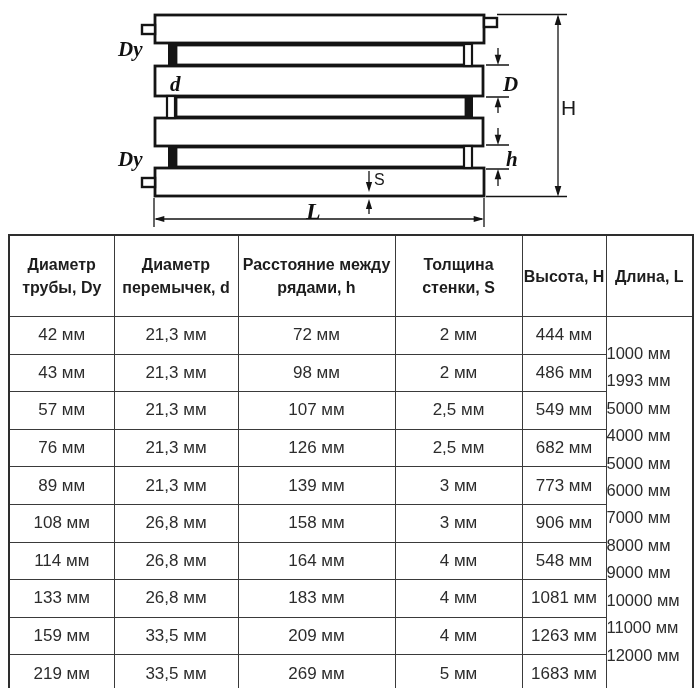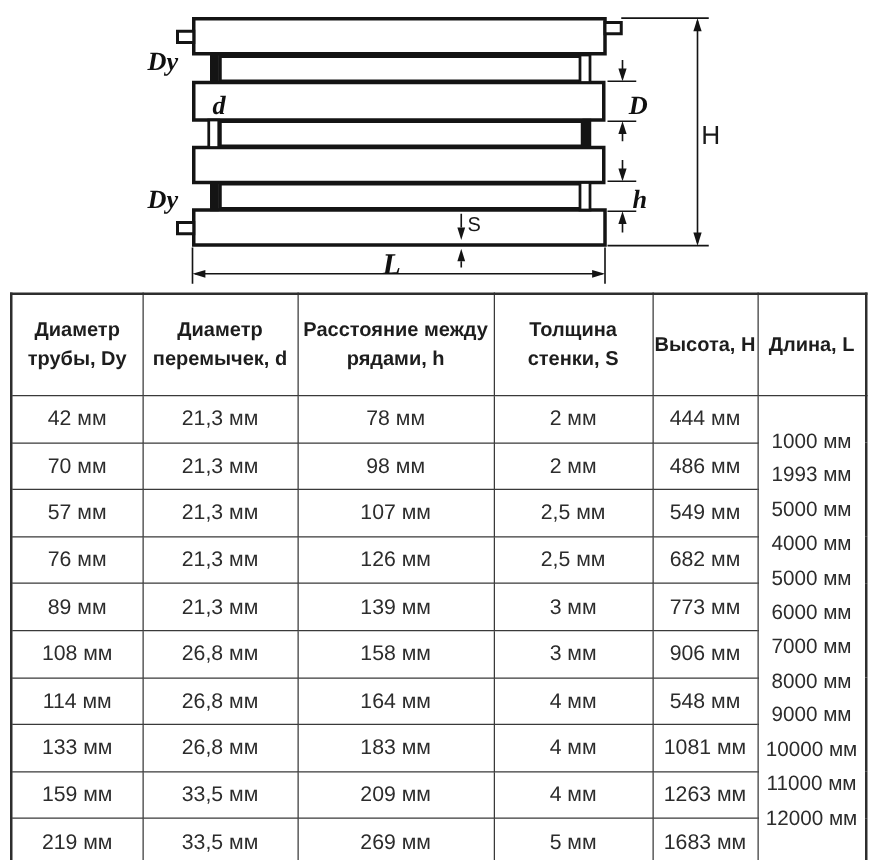--- a/index.html
+++ b/index.html
@@ -24,21 +24,21 @@
   
   table.spec{position:absolute;left:8px;top:234px;width:684px;
              border-collapse:collapse;table-layout:fixed;
              border:2.2px solid #2e2e2e;}
   .spec th,.spec td{border:1.6px solid #3a3a3a;text-align:center;
              vertical-align:middle;padding:0;}
   .spec th{font-weight:bold;font-size:16px;line-height:23px;
            white-space:pre-line;color:#1d1d1d;height:80px;}
   .spec td.val{font-size:17px;color:#2c2c2c;height:36.6px;text-align:center;}
   .spec td.len-cell{vertical-align:middle;}
-  .len-line{font-size:16.5px;line-height:27.4px;color:#2c2c2c;text-align:center;}
+  .len-line{font-size:16.5px;line-height:27.4px;color:#2c2c2c;text-align:left;}
 </style>
 </head>
 <body>
 
 <svg class="diagram" width="700" height="232" viewBox="0 0 700 232" xmlns="http://www.w3.org/2000/svg">
 
   <rect class="pipe" x="155" y="15" width="329" height="28"></rect>
   <rect class="pipe" x="176" y="45" width="290" height="20"></rect>
   <rect class="pipe" x="155" y="66" width="328" height="30"></rect>
   <rect class="pipe" x="176" y="97" width="290" height="20"></rect>
@@ -117,40 +117,40 @@
       <th>Толщина
 стенки, S</th>
       <th>Высота, H</th>
       <th>Длина, L</th>
     </tr>
   </thead>
   <tbody>
     <tr>
       <td class="val">42 мм</td>
       <td class="val">21,3 мм</td>
-      <td class="val">78 мм</td>
+      <td class="val">72 мм</td>
       <td class="val">2 мм</td>
       <td class="val">444 мм</td>
       <td class="len-cell" rowspan="10">
         <div class="len-line">1000 мм</div>
         <div class="len-line">1993 мм</div>
         <div class="len-line">5000 мм</div>
         <div class="len-line">4000 мм</div>
         <div class="len-line">5000 мм</div>
         <div class="len-line">6000 мм</div>
         <div class="len-line">7000 мм</div>
         <div class="len-line">8000 мм</div>
         <div class="len-line">9000 мм</div>
         <div class="len-line">10000 мм</div>
         <div class="len-line">11000 мм</div>
         <div class="len-line">12000 мм</div>
       </td>
     </tr>
     <tr>
-      <td class="val">70 мм</td>
+      <td class="val">43 мм</td>
       <td class="val">21,3 мм</td>
       <td class="val">98 мм</td>
       <td class="val">2 мм</td>
       <td class="val">486 мм</td>
     </tr>
     <tr>
       <td class="val">57 мм</td>
       <td class="val">21,3 мм</td>
       <td class="val">107 мм</td>
       <td class="val">2,5 мм</td>

